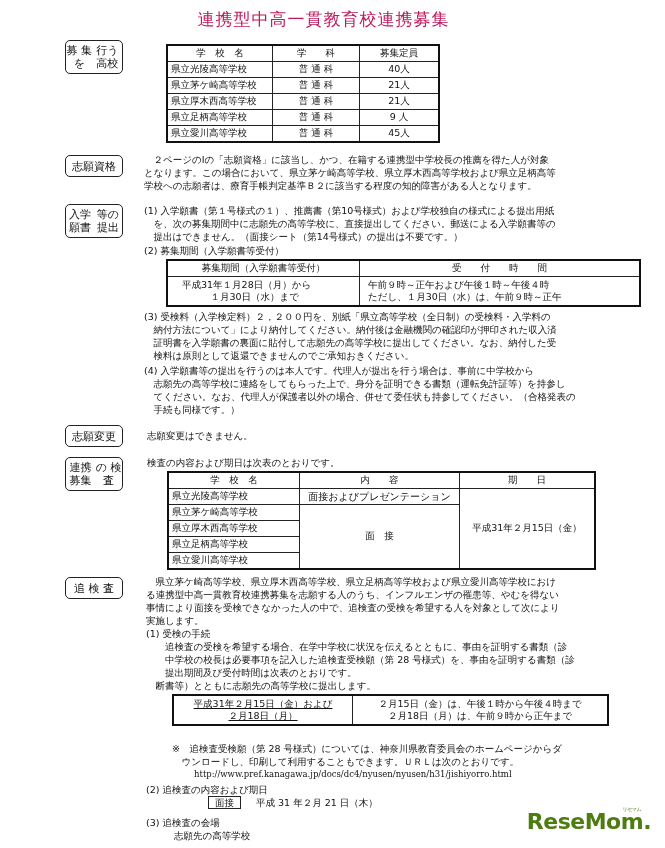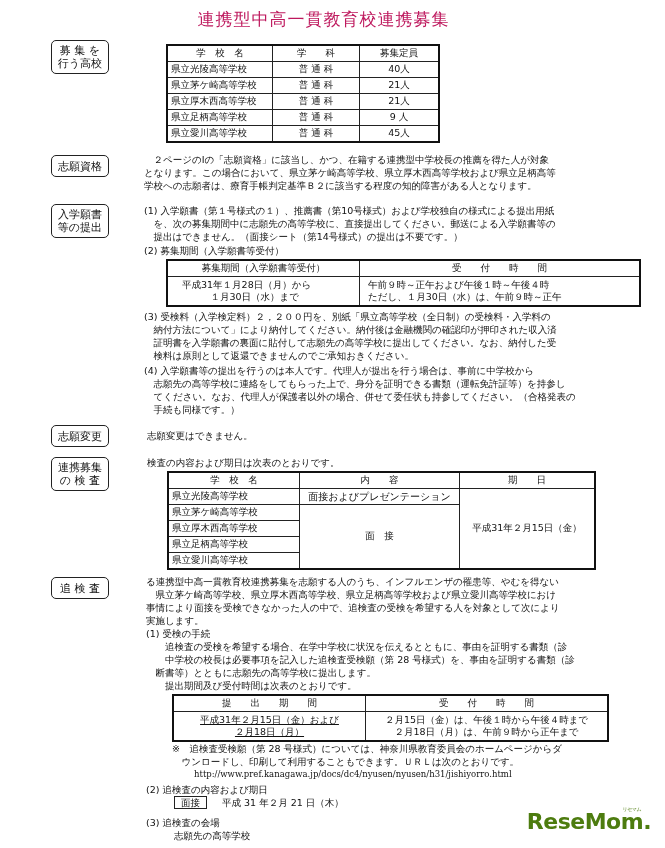--- a/index.html
+++ b/index.html
@@ -1,29 +1,29 @@
 <!DOCTYPE html>
 <html><head>
 <meta charset="utf-8">
 <style>
   html, body { margin:0; padding:0; background:#fff; }
   body { width:665px; height:848px; position:relative; overflow:hidden;
          font-family:"DejaVu Sans", sans-serif; color:#111; font-size:9.5px; }
   .abs { position:absolute; }
   .title { left:0; width:647px; top:8px; text-align:center; font-size:17px; letter-spacing:1px; color:#be185d; }
-  .lbl { position:absolute; left:51px; width:56px; border:1.2px solid #222; border-radius:5px;
+  .lbl { position:absolute; left:65px; width:56px; border:1.2px solid #222; border-radius:5px;
          text-align:center; font-size:11px; line-height:13px; background:#fff; display:flex;
-         align-items:center; justify-content:center; flex-direction:column; }
+         align-items:center; justify-content:center; flex-direction:row; }
   table { border-collapse:collapse; position:absolute; }
   td, th { border:1px solid #222; font-weight:normal; padding:0 3px; height:15px; font-size:9.5px; }
   table.thick { border:2px solid #111; }
   .c { text-align:center; }
   .para { position:absolute; line-height:13px; font-size:9.5px; }
   .url { font-family:"DejaVu Serif", serif; font-size:8.5px; }
-  .boxed { border:1.2px solid #222; padding:0 6px; }
+  .boxed { border:1.2px solid #222; padding:0 6px;margin-left:34px; }
   .logo { right:14px; bottom:14px; font-size:22px; font-weight:bold; color:#4d7c0f; letter-spacing:-0.5px; }
   .logo small { font-size:5px; position:absolute; top:-3px; right:10px; font-weight:normal; }
 </style>
 </head>
 <body>
 
 <div class="abs title">連携型中高一貫教育校連携募集</div>
 
 <div class="lbl" style="top:40px;height:32px;">
   <span>募 集 を</span>
@@ -143,36 +143,32 @@
         <td>県立足柄高等学校</td>
       </tr>
   <tr>
         <td>県立愛川高等学校</td>
       </tr>
 </tbody>
   </table>
 
 <div class="lbl" style="top:577px;height:20px;">追 検 査</div>
 <div class="para" style="left:146px;top:575px;width:520px;">
+  <div>　県立茅ケ崎高等学校、県立厚木西高等学校、県立足柄高等学校および県立愛川高等学校におけ</div>
   <div>る連携型中高一貫教育校連携募集を志願する人のうち、インフルエンザの罹患等、やむを得ない</div>
-  <div>　県立茅ケ崎高等学校、県立厚木西高等学校、県立足柄高等学校および県立愛川高等学校におけ</div>
   <div>事情により面接を受検できなかった人の中で、追検査の受検を希望する人を対象として次により</div>
   <div>実施します。</div>
   <div>(1) 受検の手続</div>
   <div>　　追検査の受検を希望する場合、在学中学校に状況を伝えるとともに、事由を証明する書類（診</div>
   <div>　　中学校の校長は必要事項を記入した追検査受検願（第 28 号様式）を、事由を証明する書類（診</div>
+  <div>　　提出期間及び受付時間は次表のとおりです。</div>
   <div>　断書等）とともに志願先の高等学校に提出します。</div>
-  <div>　　提出期間及び受付時間は次表のとおりです。</div>
 </div>
 <table class="thick" style="left:172px;top:694px;width:437px;">
   <tbody>
-      <tr>
-    <th class="c" style="width:185px">提　　出　　期　　間</th>
-    <th class="c">受　　付　　時　　間</th>
-  </tr>
   <tr>
     <td class="c" style="padding:2px 6px;line-height:12px;text-decoration:underline;">
       <div>平成31年２月15日（金）および</div>
       <div>２月18日（月）</div>
     </td>
     <td class="c" style="padding:2px 6px;line-height:12px;">
       <div>２月15日（金）は、午後１時から午後４時まで</div>
       <div>２月18日（月）は、午前９時から正午まで</div>
     </td>
   </tr>

